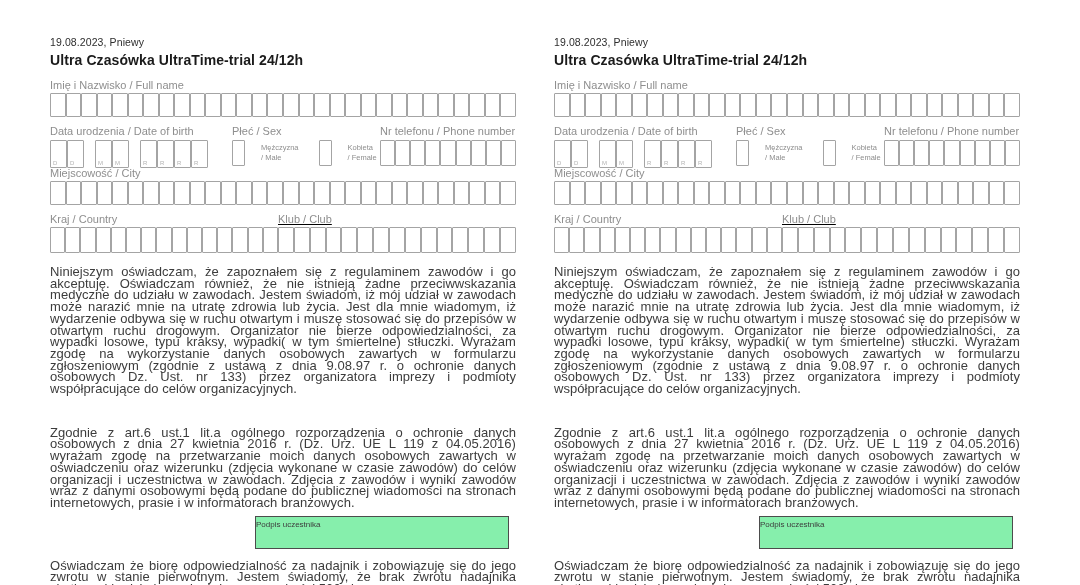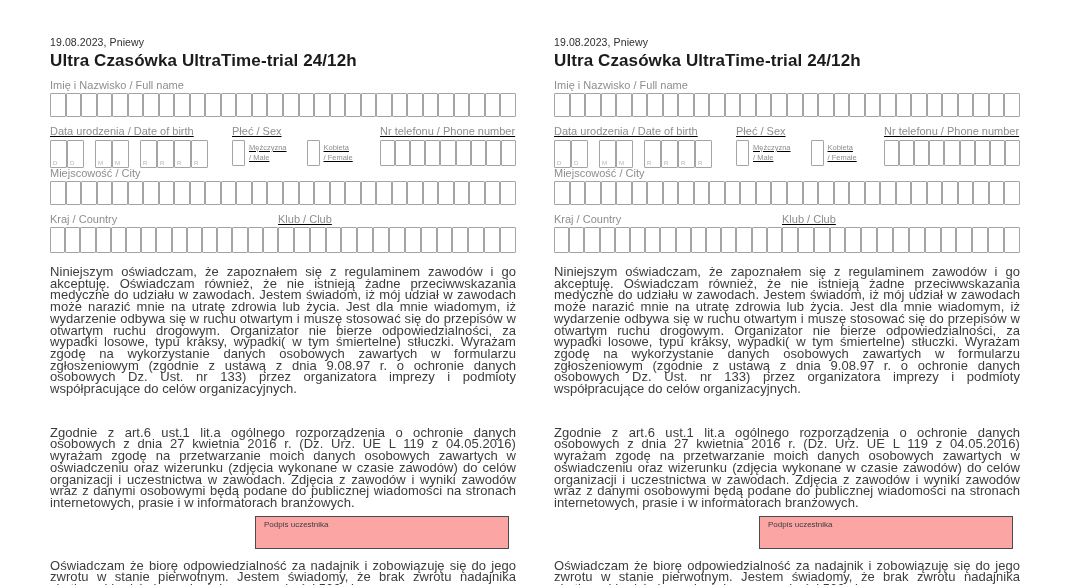--- a/index.html
+++ b/index.html
@@ -17,21 +17,21 @@
     gap: 38px;
   }
   .col { width: 466px; flex: 0 0 466px; }
 
   .date-line {
     font-size: 10.5px; line-height: 13px;
     color: #2e2e2e; font-weight: 500;
     letter-spacing: 0.1px;
   }
   .form-title {
-    font-size: 17px; line-height: 19px;
+    font-size: 14px; line-height: 19px;
     font-weight: 700; color: #1b1b1b;
     margin-top: 2px;
     letter-spacing: 0.1px;
   }
   .field-label {
     font-size: 11px; line-height: 10px;
     color: #8e8e8e;
   }
   .mt10 { margin-top: 10px; }
   .mt9  { margin-top: 0; }
@@ -41,35 +41,35 @@
     border: 1px solid #a4a4a4;
     border-radius: 1px;
     background: #fff;
     height: 26px;
     flex: 1 1 0;
     min-width: 0;
     position: relative;
   }
   .box-row.short .cbox { height: 24px; }
 
-  .triple-row { display: flex; margin-top: 9px; text-decoration: underline; }
+  .triple-row { display: flex; margin-top: 9px; }
   .dob-group { width: 182px; flex: 0 0 182px; }
   .sex-group { width: 148px; flex: 0 0 148px; }
   .phone-group { flex: 1 1 auto; }
 
   .date-groups { display: flex; gap: 11px; margin-top: 4px; }
   .date-group { display: flex; }
   .dbox { width: 17px; flex: 0 0 17px; height: 28px; }
   .dbox .hint {
     position: absolute; left: 2px; bottom: 1px;
     font-size: 6px; line-height: 6px; color: #b3b3b3;
   }
 
   .sex-opts { display: flex; gap: 20px; margin-top: 4px; }
-  .sex-opt { display: flex; gap: 4px; align-items: flex-start; }
+  .sex-opt { display: flex; gap: 16px; align-items: flex-start; }
   .checkbox {
     width: 13px; flex: 0 0 13px; height: 26px;
     border: 1px solid #a4a4a4; border-radius: 1px; background: #fff;
   }
   .sex-label { font-size: 7.5px; line-height: 10px; color: #8e8e8e; padding-top: 3px; }
 
   .phone-group .box-row { margin-top: 4px; }
 
   .cc-row { display: flex; margin-top: 9px; }
   .cc-country { width: 228px; flex: 0 0 228px; }
@@ -82,22 +82,22 @@
     letter-spacing: 0.05px;
   }
   .para.p1 { margin-top: 13px; }
   .para.p2 { margin-top: 32px; }
   .para.p3 { margin-top: 11px; }
 
   .sig-box {
     width: 254px; height: 33px;
     border: 1px solid #4c4c4c;
     margin-left: 205px;
-    padding: 3px 8px;
-    background: #fca5a5;
+    padding: 3px 0;
+    background: #86efac;
   }
   .sig-box.first { margin-top: 7px; }
   .sig-box.second { margin-top: 14px; }
   .sig-label { font-size: 8px; line-height: 10px; color: #3c3c3c; }
 </style>
 </head>
 <body>
 
 <div class="sheet">
   <div class="col">

